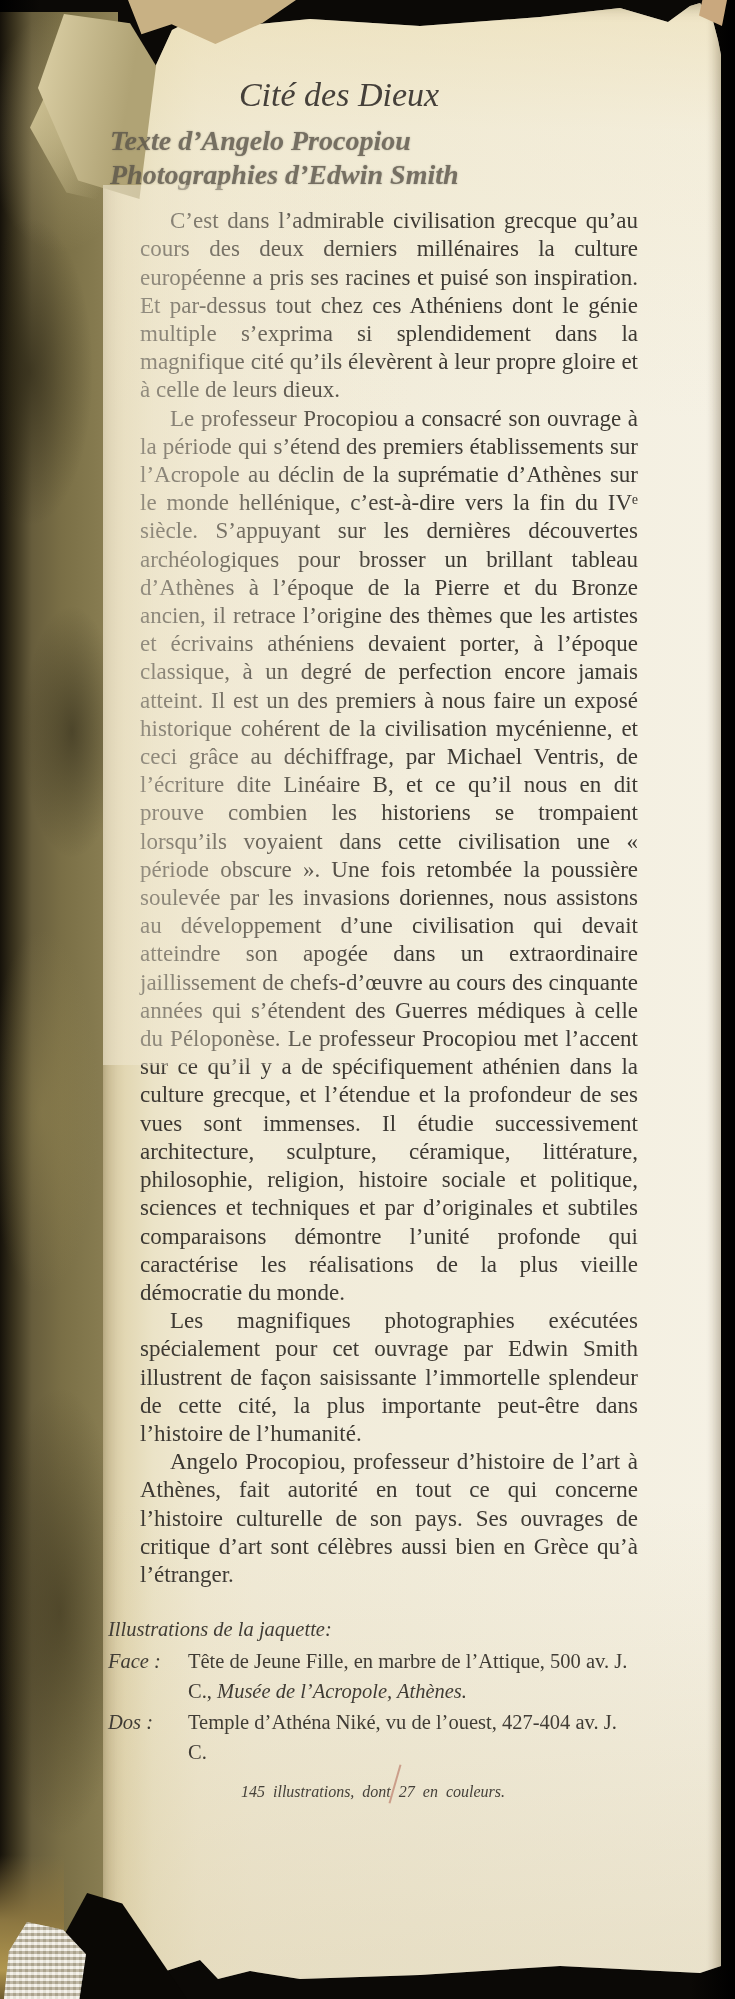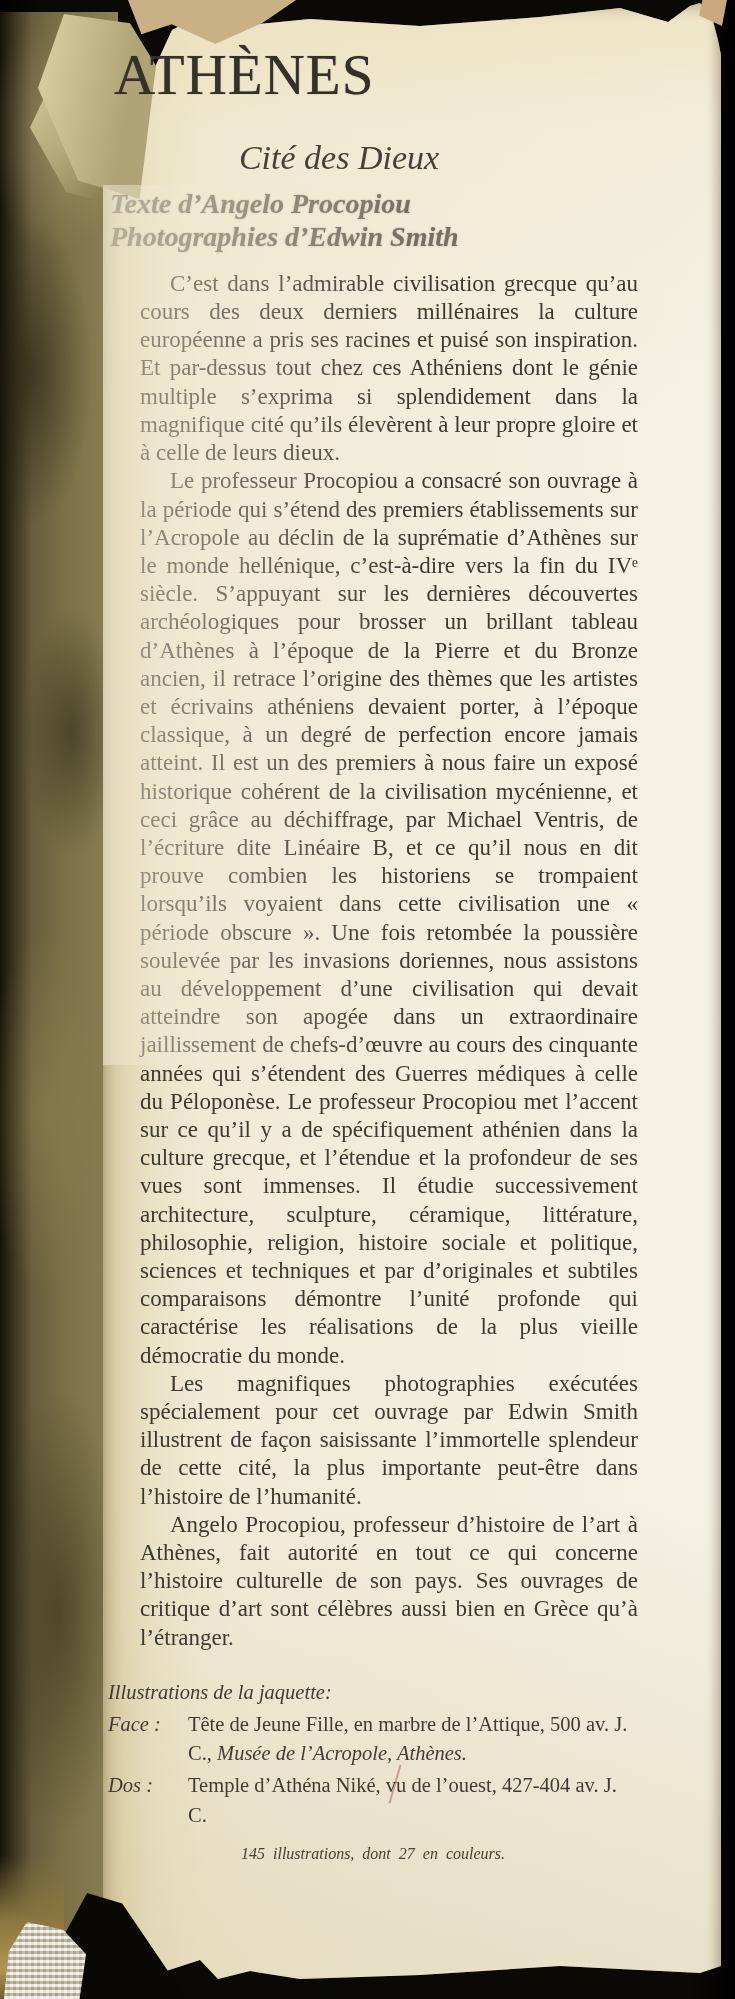--- a/index.html
+++ b/index.html
@@ -85,21 +85,20 @@
   <div class="cover-bottom"></div>
   <div class="cover-crease"></div>
 
   <div class="paper"></div>
 
   <div class="scrap-fold"></div>
   <div class="scrap-top-left"></div>
   <div class="scrap-top-right"></div>
 
   <div class="content">
-    <h1 class="title">ATHÈNES</h1>
     <div class="subtitle">Cité des Dieux</div>
     <div class="credits">
       <div>Texte d’Angelo Procopiou</div>
       <div>Photographies d’Edwin Smith</div>
     </div>
 
     <div class="flap-paragraphs">
       <p>C’est dans l’admirable civilisation grecque qu’au cours des deux derniers millénaires la culture européenne a pris ses racines et puisé son inspiration. Et par-dessus tout chez ces Athéniens dont le génie multiple s’exprima si splendidement dans la magnifique cité qu’ils élevèrent à leur propre gloire et à celle de leurs dieux.</p>
       <p>Le professeur Procopiou a consacré son ouvrage à la période qui s’étend des premiers établissements sur l’Acropole au déclin de la suprématie d’Athènes sur le monde hellénique, c’est-à-dire vers la fin du IVᵉ siècle. S’appuyant sur les dernières découvertes archéologiques pour brosser un brillant tableau d’Athènes à l’époque de la Pierre et du Bronze ancien, il retrace l’origine des thèmes que les artistes et écrivains athéniens devaient porter, à l’époque classique, à un degré de perfection encore jamais atteint. Il est un des premiers à nous faire un exposé historique cohérent de la civilisation mycénienne, et ceci grâce au déchiffrage, par Michael Ventris, de l’écriture dite Linéaire B, et ce qu’il nous en dit prouve combien les historiens se trompaient lorsqu’ils voyaient dans cette civilisation une « période obscure ». Une fois retombée la poussière soulevée par les invasions doriennes, nous assistons au développement d’une civilisation qui devait atteindre son apogée dans un extraordinaire jaillissement de chefs-d’œuvre au cours des cinquante années qui s’étendent des Guerres médiques à celle du Péloponèse. Le professeur Procopiou met l’accent sur ce qu’il y a de spécifiquement athénien dans la culture grecque, et l’étendue et la profondeur de ses vues sont immenses. Il étudie successivement architecture, sculpture, céramique, littérature, philosophie, religion, histoire sociale et politique, sciences et techniques et par d’originales et subtiles comparaisons démontre l’unité profonde qui caractérise les réalisations de la plus vieille démocratie du monde.</p>
       <p>Les magnifiques photographies exécutées spécialement pour cet ouvrage par Edwin Smith illustrent de façon saisissante l’immortelle splendeur de cette cité, la plus importante peut-être dans l’histoire de l’humanité.</p>

